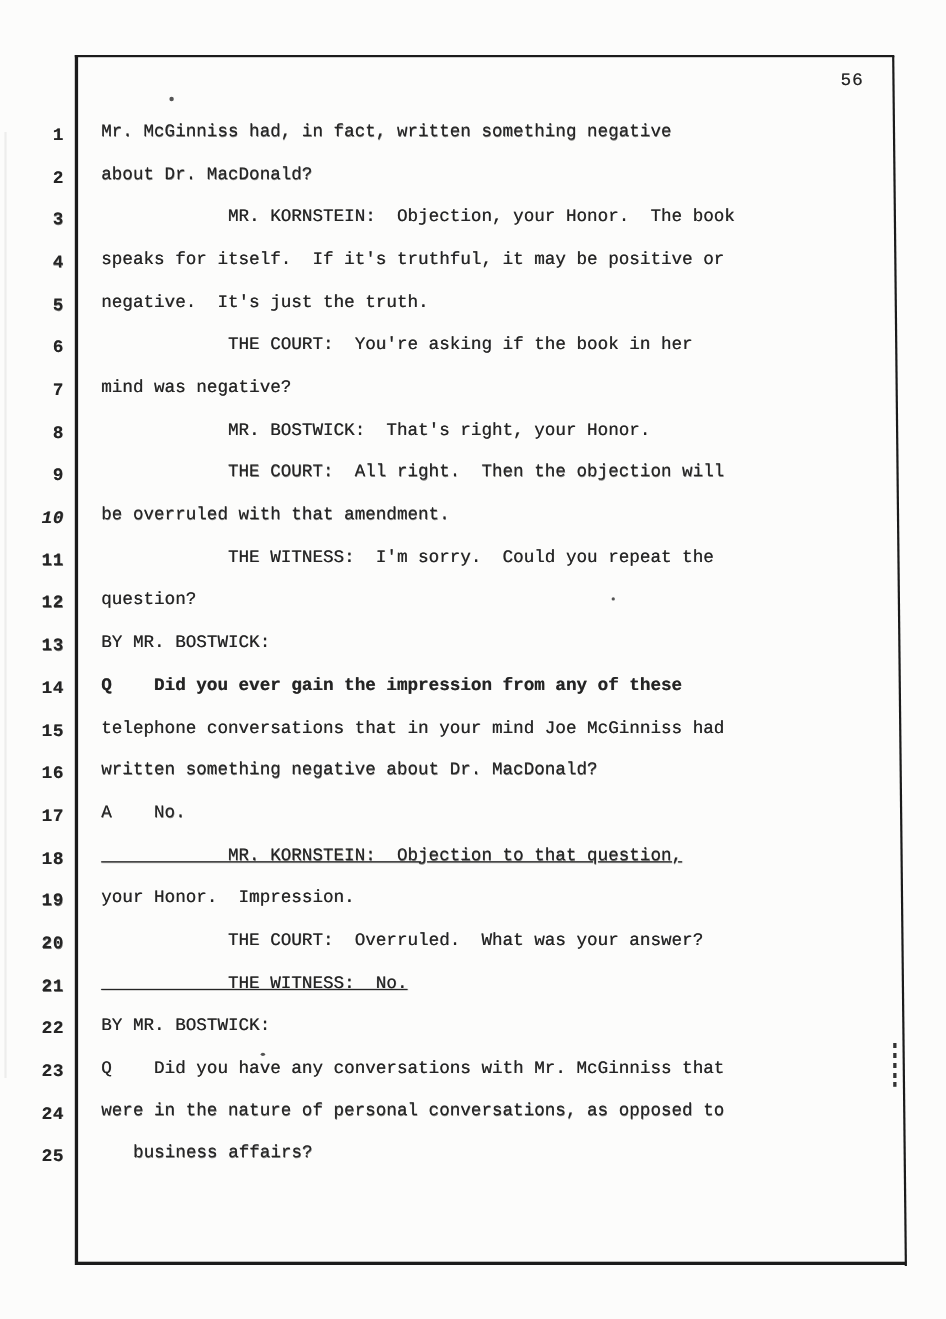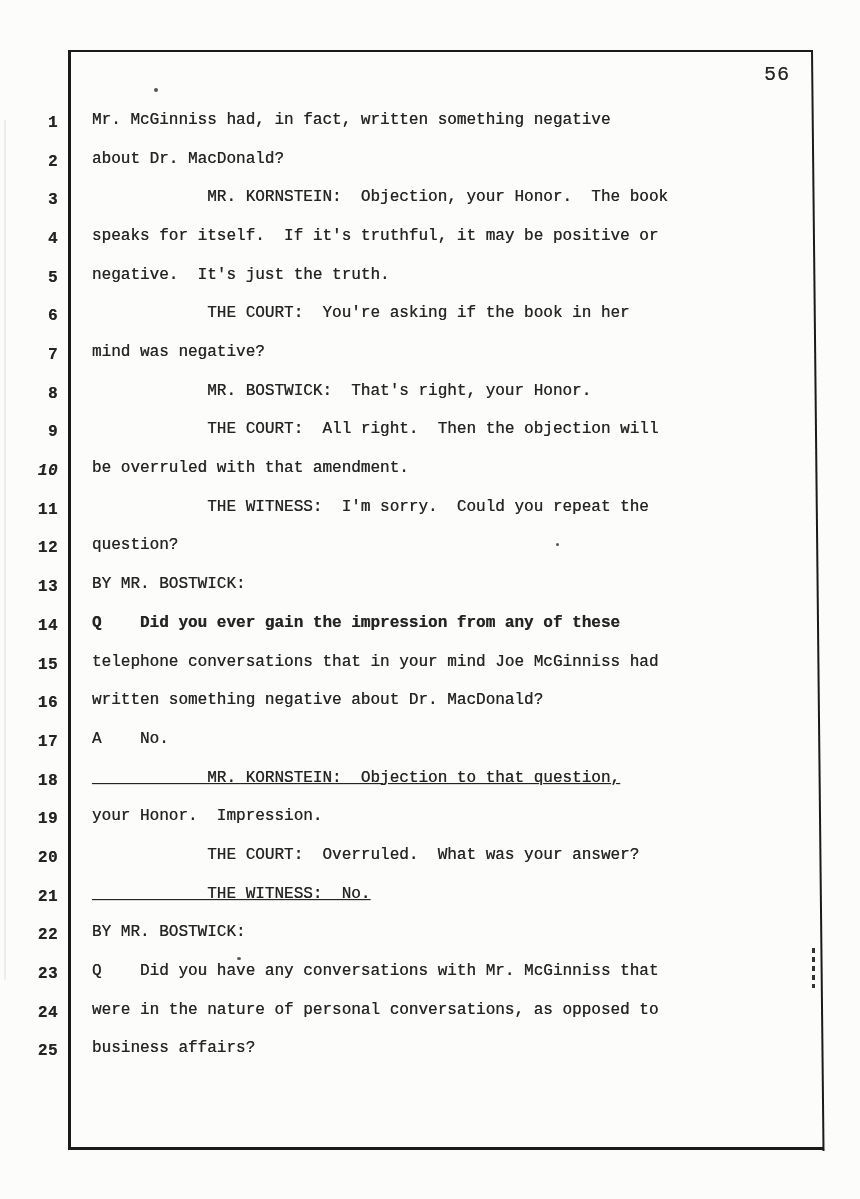--- a/index.html
+++ b/index.html
@@ -25,21 +25,21 @@
   .b-top    { left: 68px;  top: 50px;   width: 745px; height: 2px; }
   .b-left   { left: 68px;  top: 50px;   width: 3px;   height: 1100px; }
   .b-right  { left: 811px; top: 51px;   width: 2px;   height: 1100px;
               transform-origin: top center; transform: rotate(-0.6deg); }
   .b-bottom { left: 70px;  top: 1147px; width: 753px; height: 3px; }
 
   .pagenum {
     position: absolute;
     left: 764px;
     top: 65px;
-    font-size: 20px;
+    font-size: 16px;
     line-height: 1;
     letter-spacing: 1px;
     text-shadow: 0.3px 0.3px 0.5px rgba(30,30,30,0.55);
   }
   .lineno {
     position: absolute;
     left: 26px;
     width: 32px;
     text-align: right;
     font-size: 16px;
@@ -130,20 +130,20 @@
       <div class="lntext" style="top: 846.92px;">            THE COURT:  Overruled.  What was your answer?</div>
       <div class="lineno" style="top: 888.6px;">21</div>
       <div class="lntext" style="top: 885.6px; text-decoration: underline;">            THE WITNESS:  No.</div>
       <div class="lineno" style="top: 927.28px;">22</div>
       <div class="lntext" style="top: 924.28px;">BY MR. BOSTWICK:</div>
       <div class="lineno" style="top: 965.96px;">23</div>
       <div class="lntext" style="top: 962.96px;">Q    Did you have any conversations with Mr. McGinniss that</div>
       <div class="lineno" style="top: 1004.64px;">24</div>
       <div class="lntext" style="top: 1001.64px;">were in the nature of personal conversations, as opposed to</div>
       <div class="lineno" style="top: 1043.32px;">25</div>
-      <div class="lntext" style="top: 1040.32px;">business affairs?</div>
+      <div class="lntext" style="top: 1040.32px; margin-left: 29px;">business affairs?</div>
     </div>
 
   <div class="speck sp1"></div>
   <div class="speck sp2"></div>
   <div class="speck sp3"></div>
   <div class="edge-dash"></div>
 </div>
 
 </body></html>

